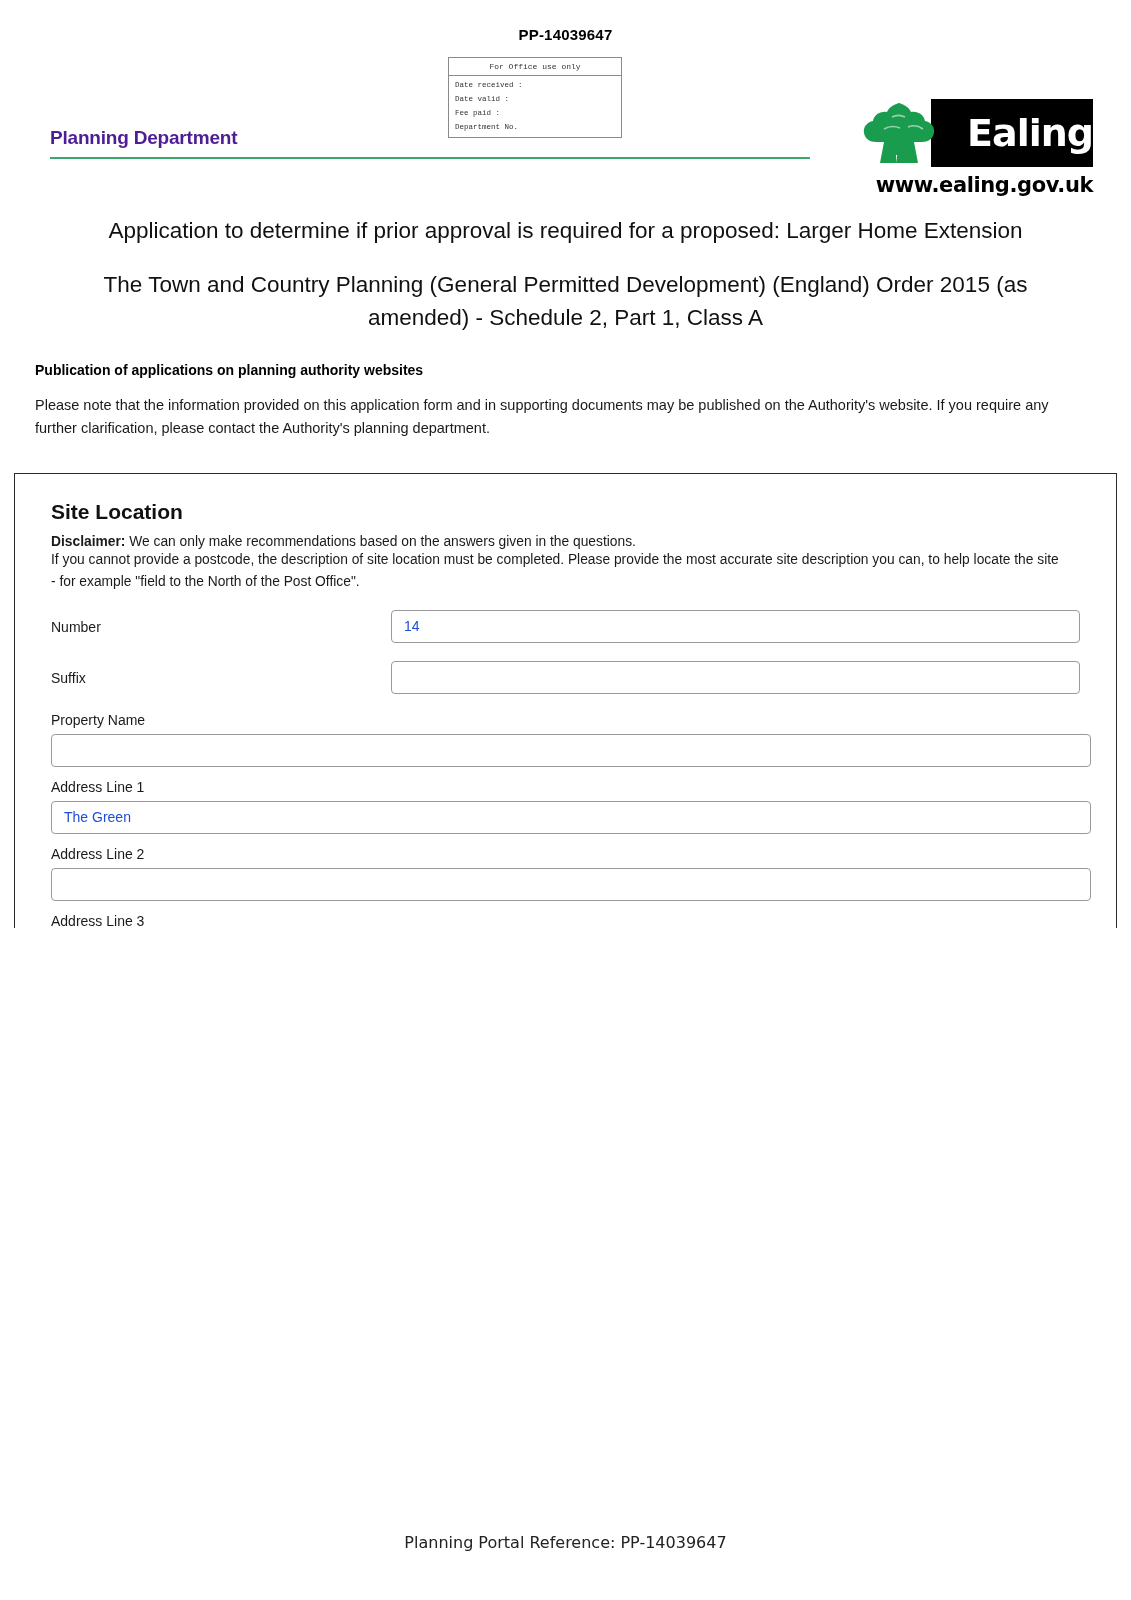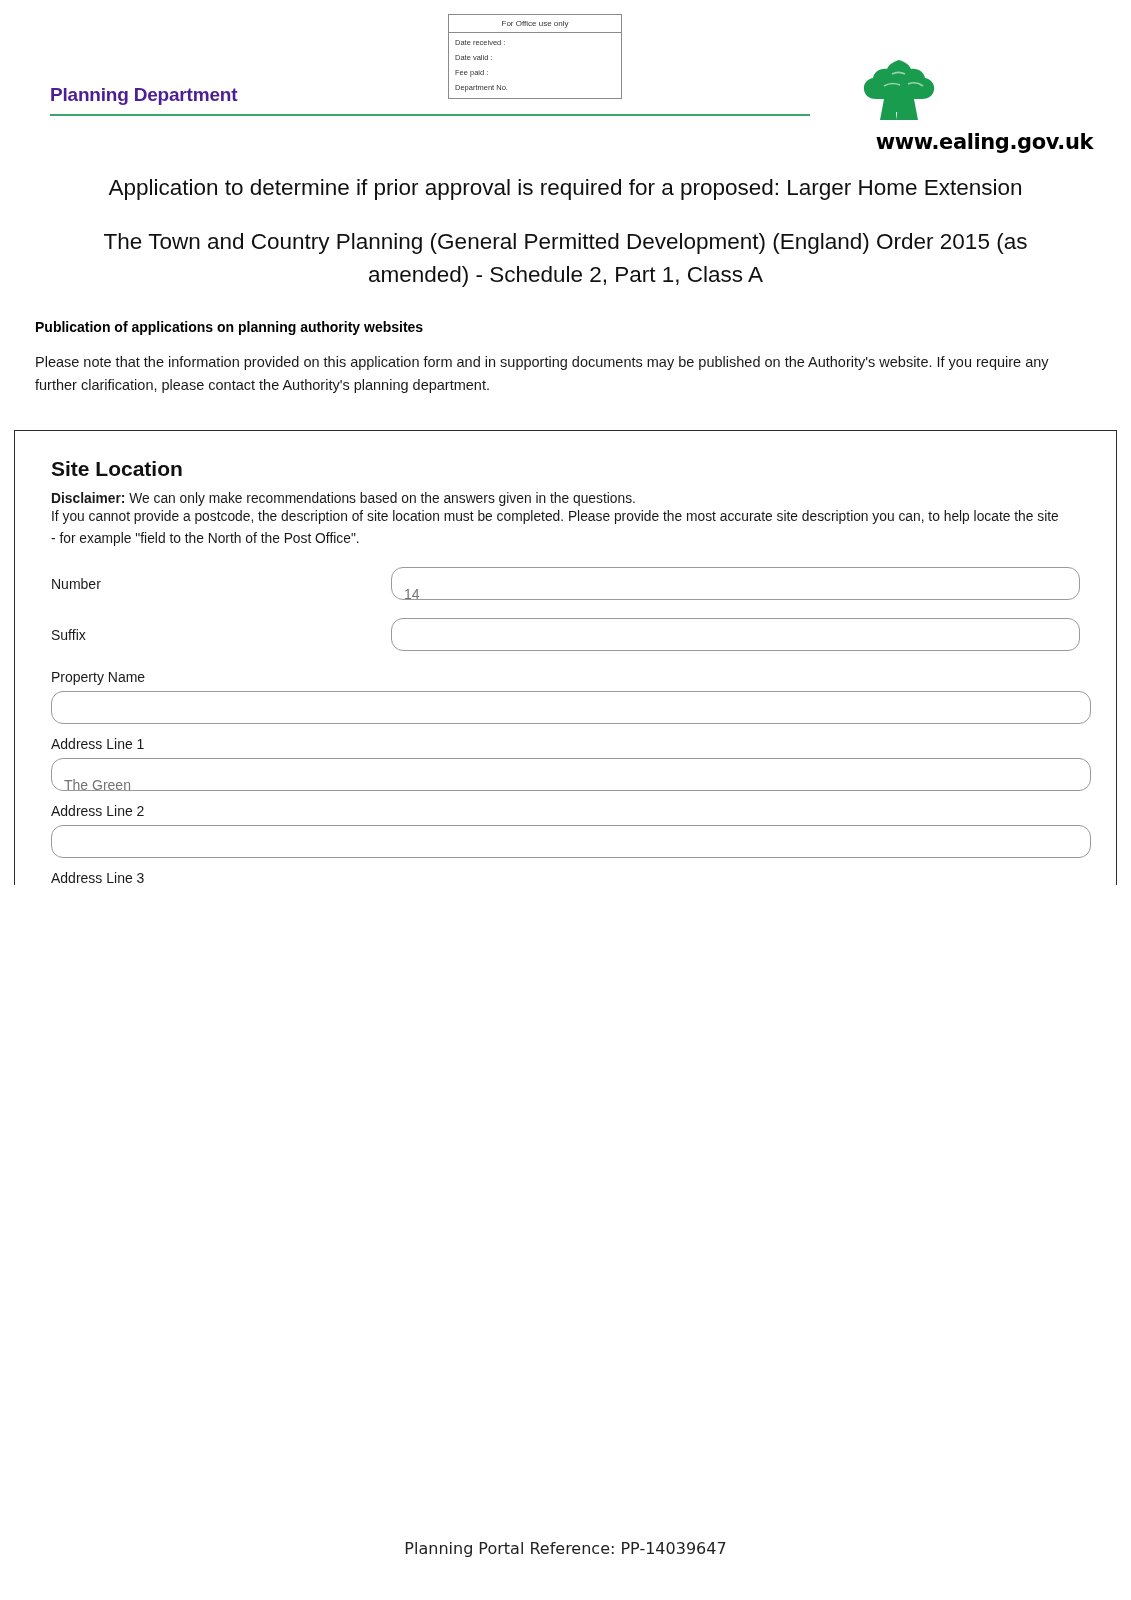--- a/index.html
+++ b/index.html
@@ -37,20 +37,21 @@
     height: 160px;
     margin-top: 6px;
   }
   .office-box {
     position: absolute;
     left: 410px;
     top: 8px;
     width: 174px;
     border: 1px solid #8a8a8a;
     background: #fff;
+    font-family: Liberation Mono, monospace;
   }
   .office-box .ob-title {
     font-size: 8px;
     text-align: center;
     padding: 4px 0 4px;
     border-bottom: 1px solid #8a8a8a;
     color: #333;
   }
   .office-box .ob-row {
     font-size: 7.5px;
@@ -192,26 +193,26 @@
     align-items: center;
     margin-bottom: 18px;
   }
   .row-inline .lbl {
     width: 344px;
     font-size: 14px;
     color: #1a1a1a;
   }
   .field {
     border: 1px solid #9a9a9a;
-    border-radius: 12px;
+    border-radius: 4px;
     height: 33px;
     background: #fff;
     font-size: 14px;
-    color: #737373;
-    padding: 11px 12px;
+    color: #1d4ed8;
+    padding: 0 12px;
     line-height: 31px;
     width: 100%;
     font-family: "Liberation Sans", sans-serif;
   }
   .row-inline .field { width: 697px; }
 
   .stack-lbl {
     font-size: 14px;
     color: #1a1a1a;
     margin: 12px 0 6px 0;
@@ -228,38 +229,42 @@
     font-size: 16px;
     color: #222;
     font-family: "DejaVu Sans", sans-serif;
   }
 </style>
 </head>
 <body>
 
 <div class="page">
 
+  <div class="ref-top">PP-14039647</div>
 
   <div class="header-zone">
 
     <div class="office-box">
       <div class="ob-title">For Office use only</div>
       <div class="ob-row">Date received :</div>
       <div class="ob-row" style="padding-top:0">Date valid :</div>
       <div class="ob-row" style="padding-top:0">Fee paid :</div>
       <div class="ob-row" style="padding-top:0">Department No.</div>
     </div>
 
     <div class="dept-block">
       <div class="dept-title">Planning Department</div>
       <div class="dept-rule"></div>
     </div>
 
     <div class="logo-wrap">
       <div class="logo-bar">
+        <div class="logo-black">
+          <div class="logo-text">Ealing</div>
+        </div>
         <svg class="tree" width="110" height="68" viewBox="0 0 110 68">
           <path d="M55 4c-8 0-14 4-16 9-7-1-13 3-14 9-6 1-10 6-9 12 1 6 6 9 12 9h8l-4 21h16v-8h6v8h16l-4-21h8c6 0 11-3 12-9 1-6-3-11-9-12-1-6-7-10-14-9-2-5-8-9-16-9z" fill="#1a9c4e"></path>
           <path d="M51 44h8l3 20h-14z" fill="#1a9c4e"></path>
           <path d="M44 18c4-2 9-2 13 0M36 30c5-3 11-3 16-1M60 28c5-2 11-1 15 2" stroke="#ffffff" stroke-width="1.6" fill="none" opacity="0.55"></path>
         </svg>
       </div>
       <div class="logo-url">www.ealing.gov.uk</div>
     </div>
 
   </div>

